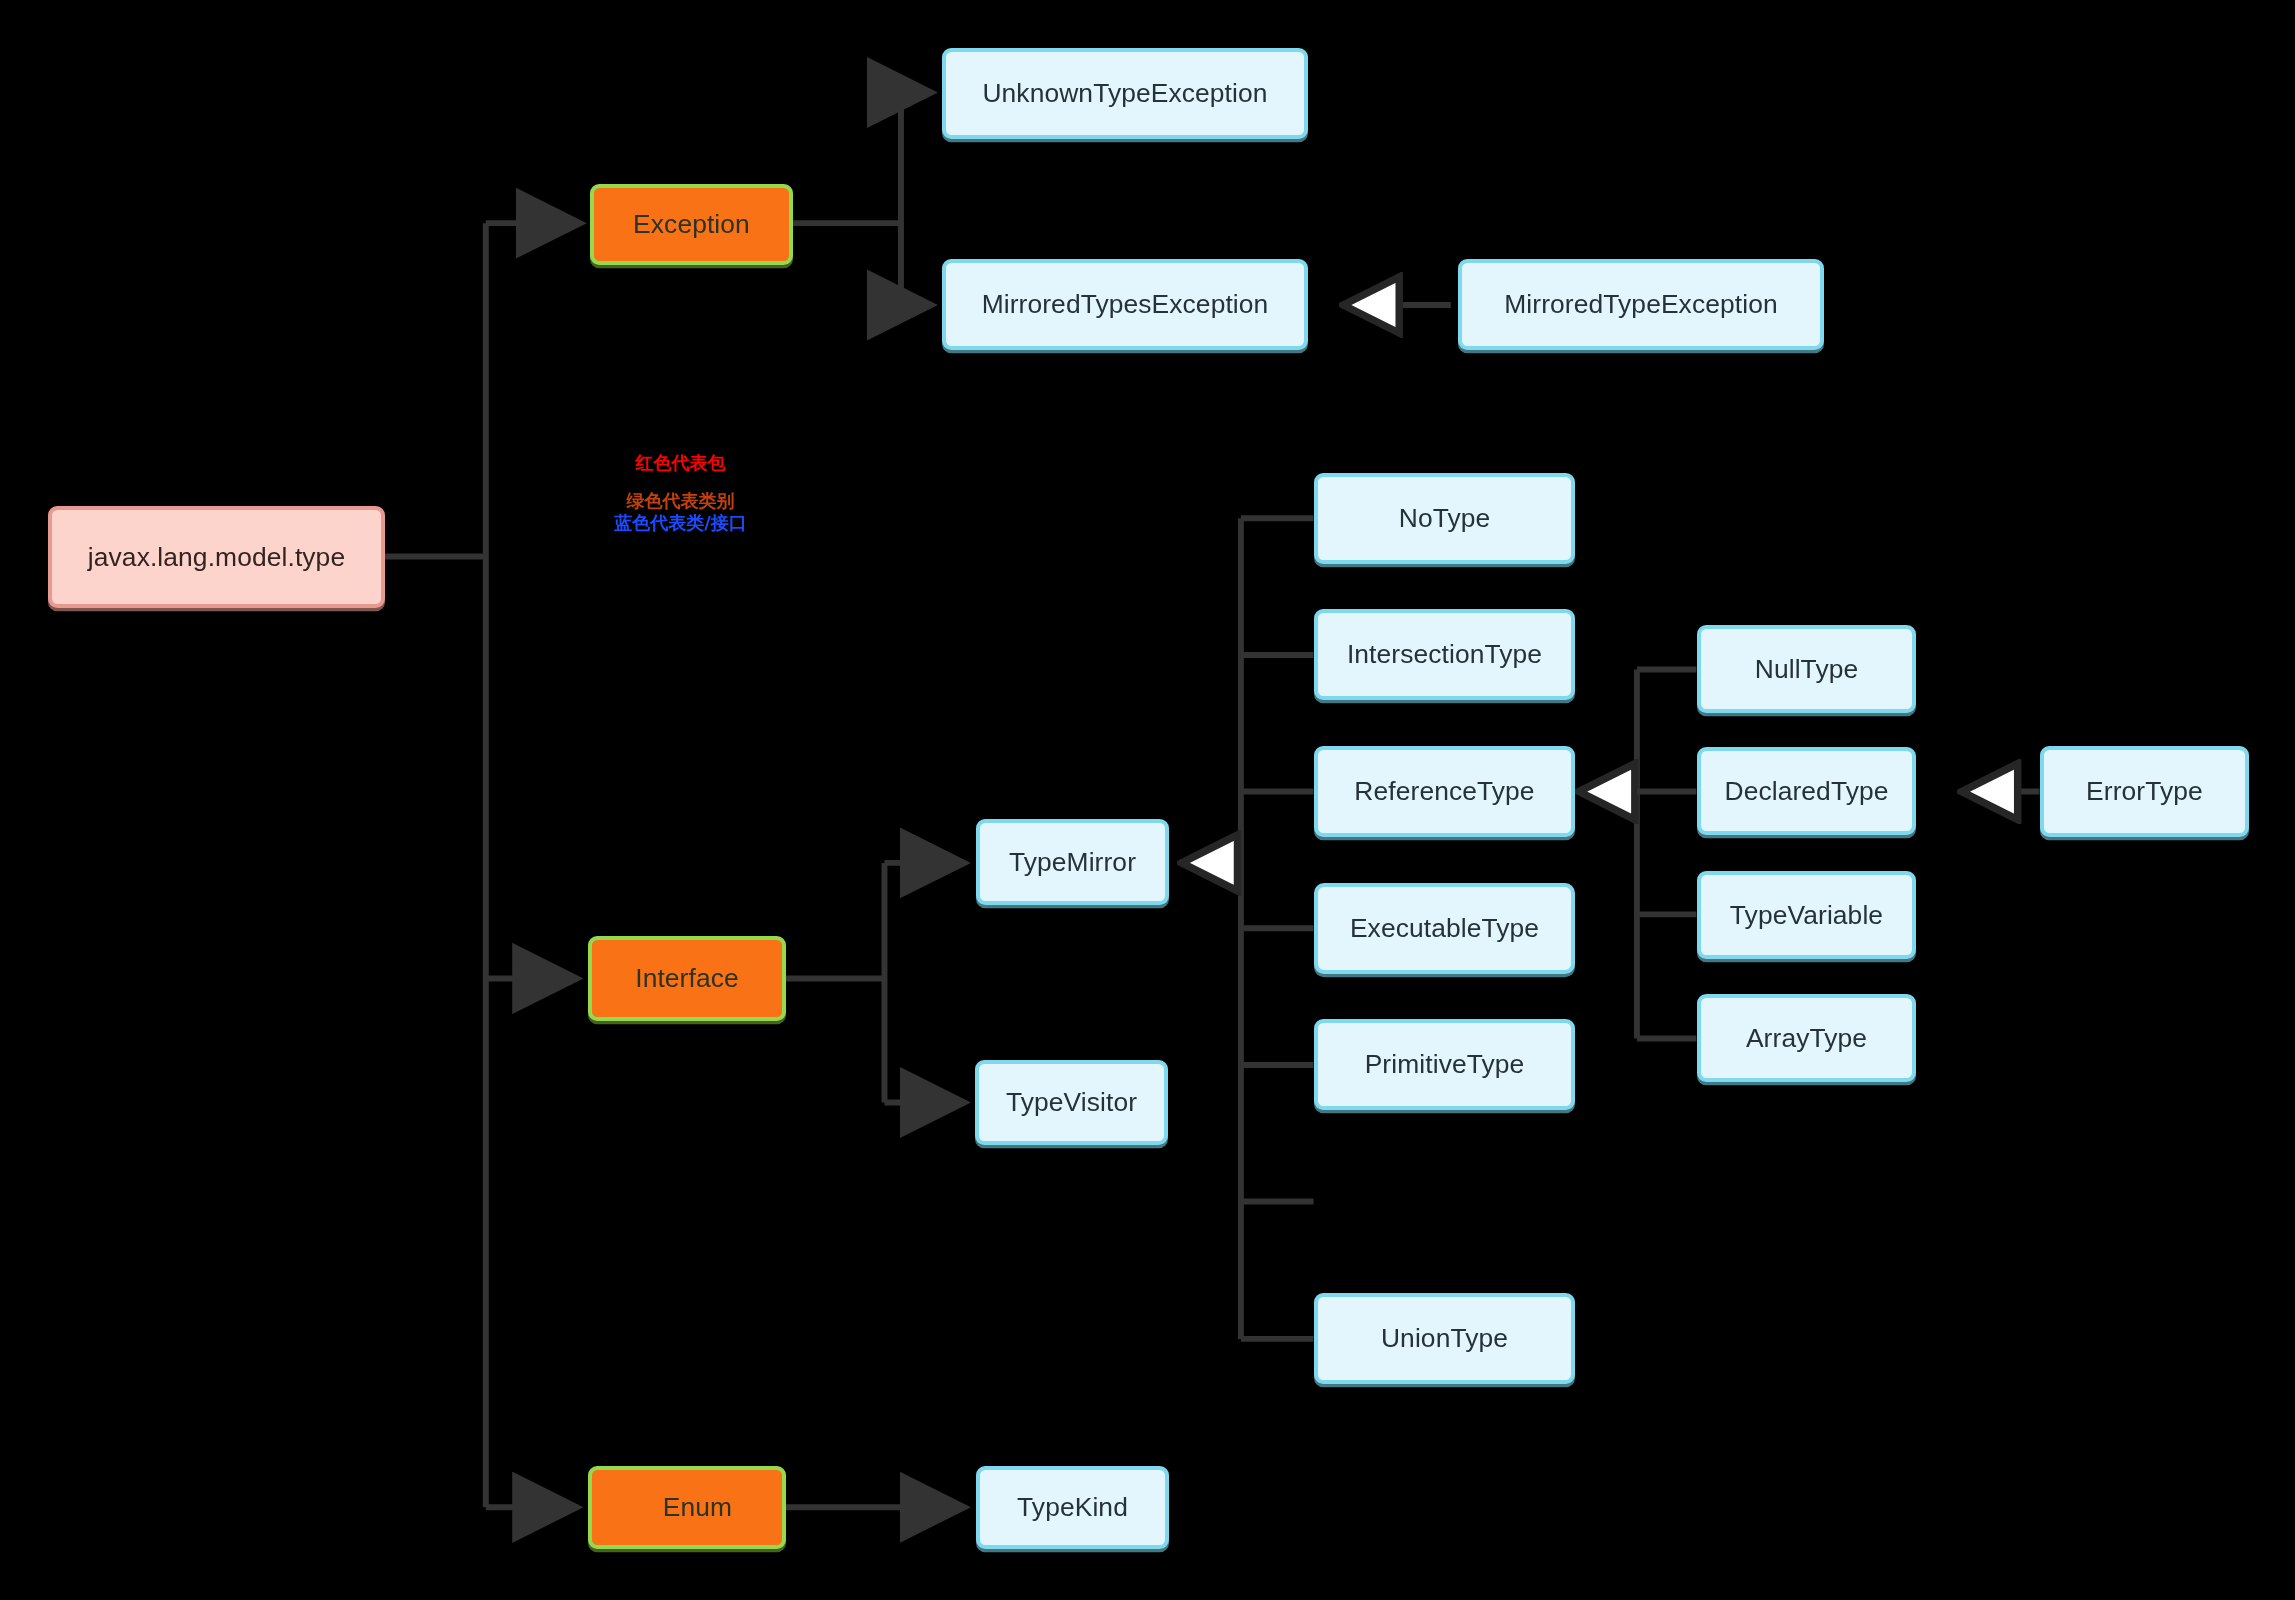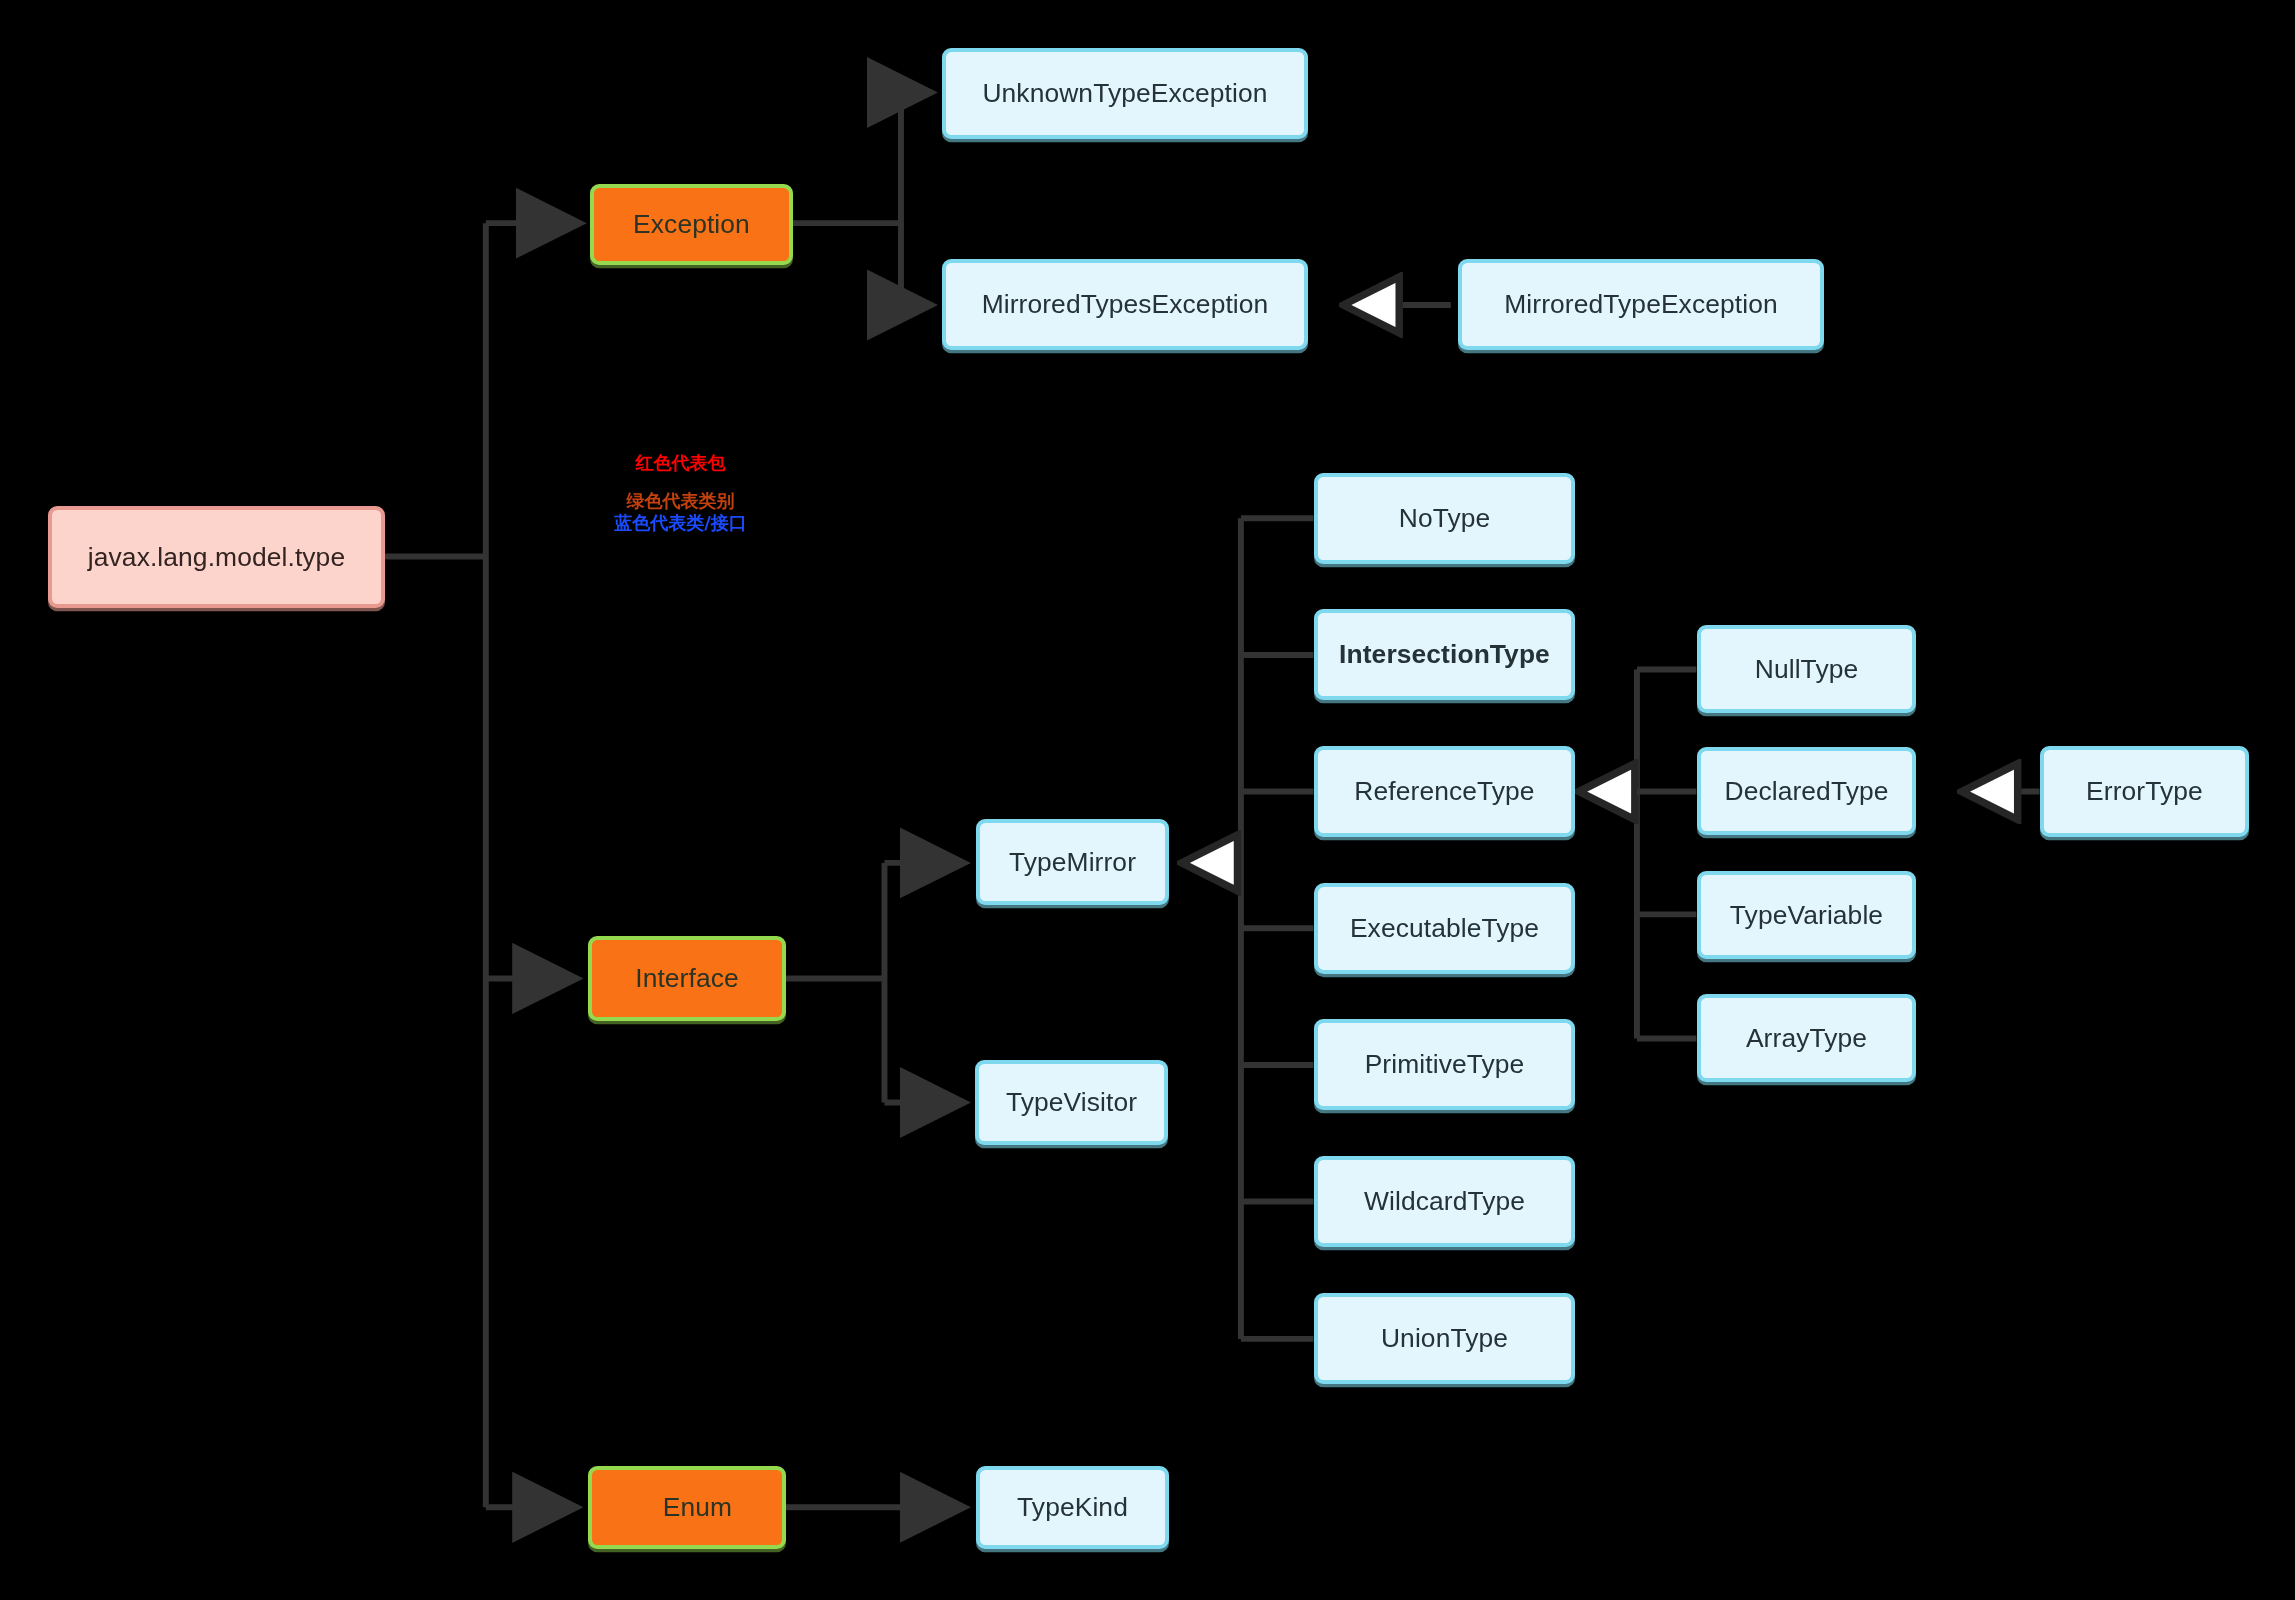--- a/index.html
+++ b/index.html
@@ -167,39 +167,36 @@
   </div>
 
   <div class="node cls" style="left:976px; top:1466px; width:193px; height:83px;">
     <span>TypeKind</span>
   </div>
 
   <div class="node cls" style="left:1314px; top:473px; width:261px; height:91px;">
     <span>NoType</span>
   </div>
 
-  <div class="node cls" style="left:1314px; top:609px; width:261px; height:91px;font-weight:bold;">
+  <div class="node cls" style="left:1314px; top:609px; width:261px; height:91px;">
     <span>IntersectionType</span>
   </div>
 
   <div class="node cls" style="left:1314px; top:746px; width:261px; height:91px;">
     <span>ReferenceType</span>
   </div>
 
   <div class="node cls" style="left:1314px; top:883px; width:261px; height:91px;border-radius:10px;">
     <span>ExecutableType</span>
   </div>
 
   <div class="node cls" style="left:1314px; top:1019px; width:261px; height:91px;">
     <span>PrimitiveType</span>
   </div>
 
-  <div class="node cls" style="left:1314px; top:1156px; width:261px; height:91px;">
-    <span>WildcardType</span>
-  </div>
 
   <div class="node cls" style="left:1314px; top:1293px; width:261px; height:91px;">
     <span>UnionType</span>
   </div>
 
   <div class="node cls" style="left:1697px; top:625px; width:219px; height:88px;">
     <span>NullType</span>
   </div>
 
   <div class="node cls" style="left:1697px; top:747px; width:219px; height:88px;">

